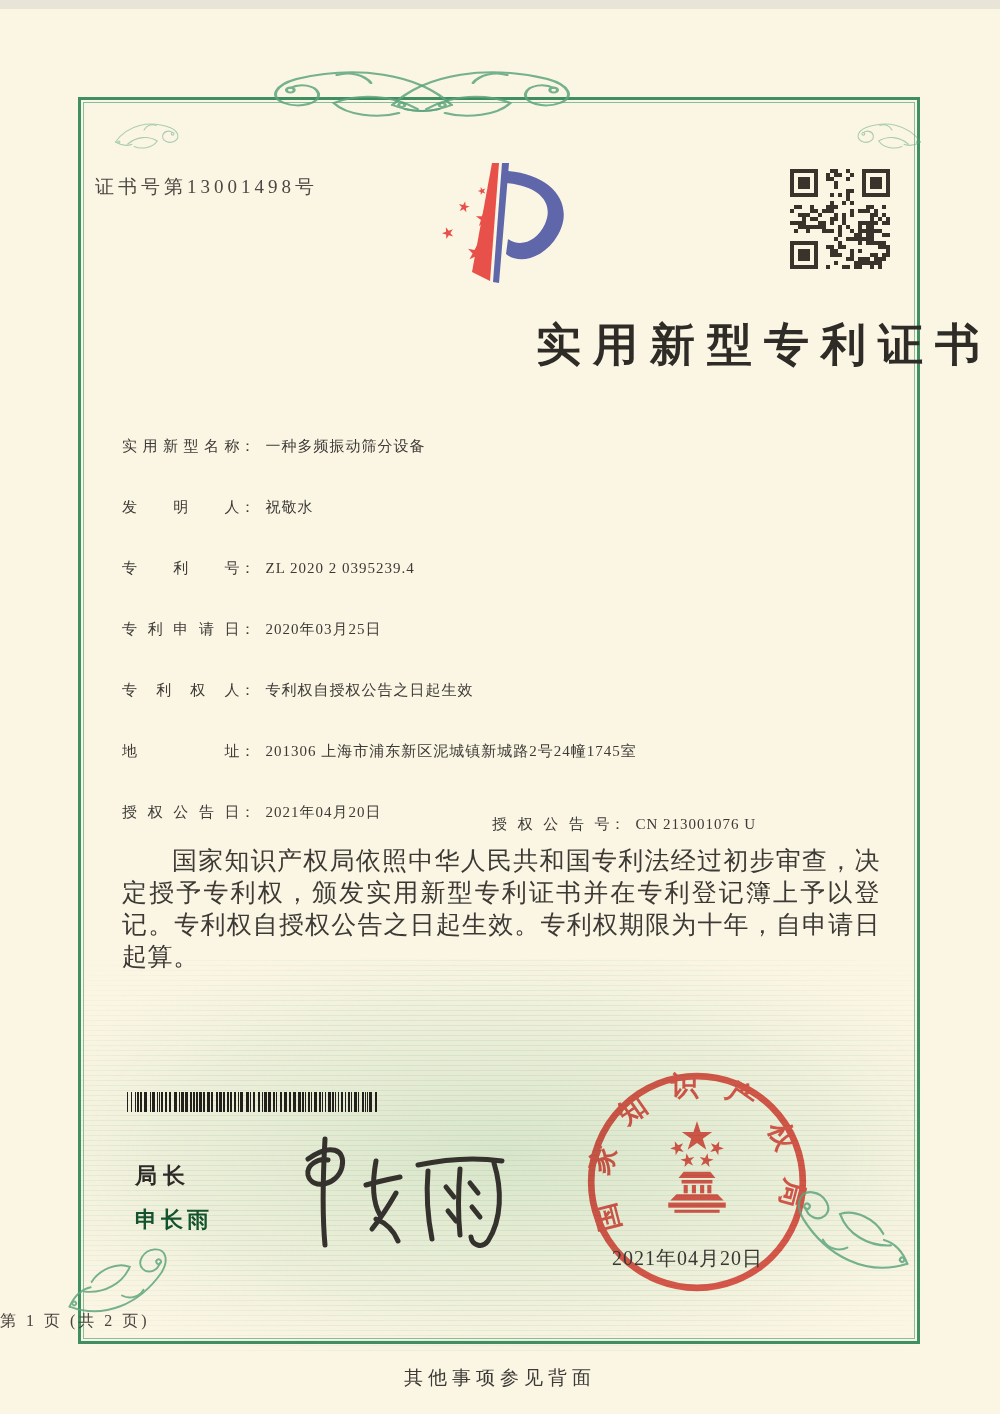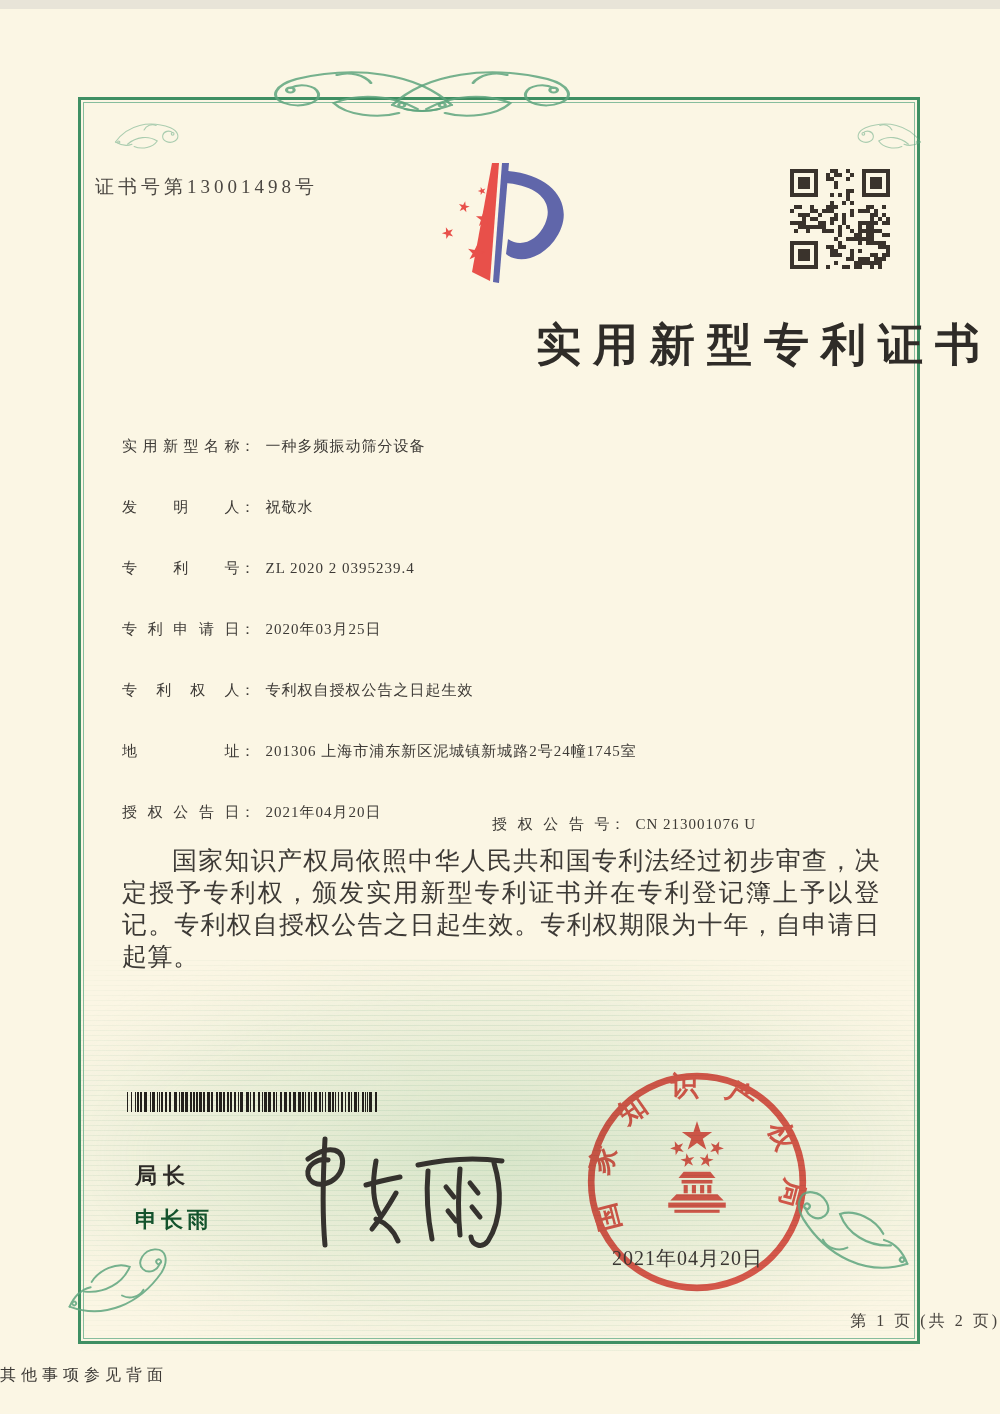--- a/index.html
+++ b/index.html
@@ -38,22 +38,22 @@
   .flabel{display:inline-block;width:118px;text-align:justify;text-align-last:justify;}
   .fcolon{margin-right:10px;}
   .fvalue{letter-spacing:1px;}
   .pair2{position:absolute;left:370px;top:12px;}
   .paras{left:122px;top:836px;width:758px;font-size:25px;line-height:32px;text-align:justify;}
   .paras p{margin:0;text-indent:2em;letter-spacing:.6px;}
   .signer-title{left:135px;top:1152px;font-size:22px;letter-spacing:6px;color:#2e2b28;font-weight:600;}
   .signer-name{left:135px;top:1196px;font-size:22px;letter-spacing:4px;color:#14532d;font-weight:600;}
   .seal{left:584px;top:1060px;width:226px;height:226px;mix-blend-mode:multiply;opacity:.93;}
   .seal-date{left:612px;top:1236px;font-size:20px;letter-spacing:1px;color:#3a3733;z-index:6;}
-  .pageno{left:0;right:0;top:1302px;text-align:right;font-size:16px;letter-spacing:3px;color:#47433e;}
-  .backnote{left:0;right:0;top:1356px;text-align:left;font-size:16px;letter-spacing:5px;color:#3d3a36;}
+  .pageno{left:0;right:0;top:1302px;text-align:left;font-size:16px;letter-spacing:3px;color:#47433e;}
+  .backnote{left:0;right:0;top:1356px;text-align:center;font-size:19px;letter-spacing:5px;color:#3d3a36;}
   .qr{left:790px;top:160px;width:100px;height:100px;}
   .barcode{left:127px;top:1083px;width:252px;height:20px;}
   .logo{left:424px;top:150px;width:160px;height:132px;}
   .sig{left:278px;top:1126px;width:240px;height:115px;z-index:5;}
   .fl{position:absolute;pointer-events:none;}
   .fl svg{display:block;}
   .orn-top{left:292px;top:50px;width:416px;height:72px;display:flex;}
   .z2{z-index:2}.z3{z-index:3}.z4{z-index:4}
 </style>
 </head>

